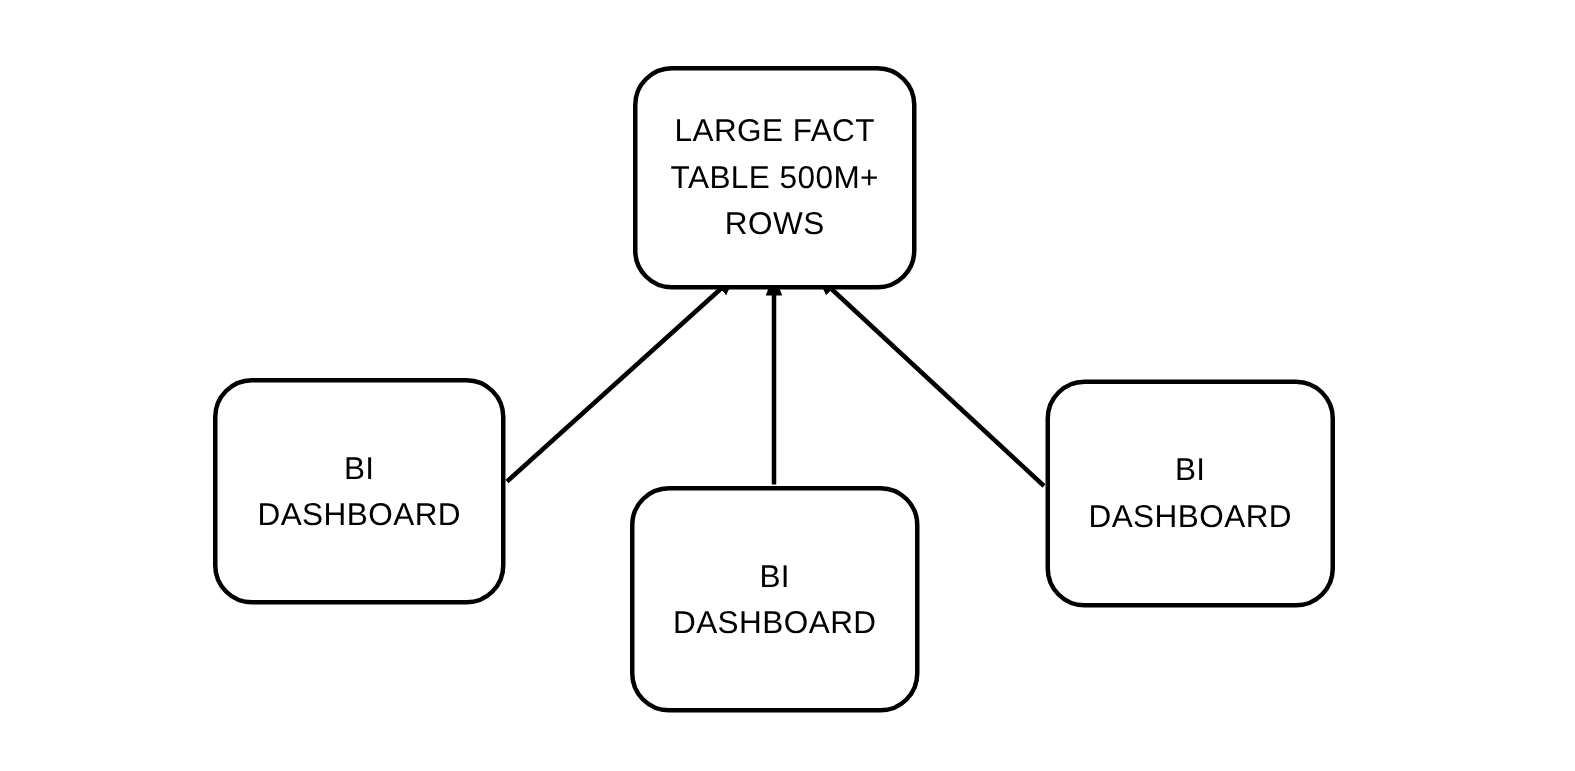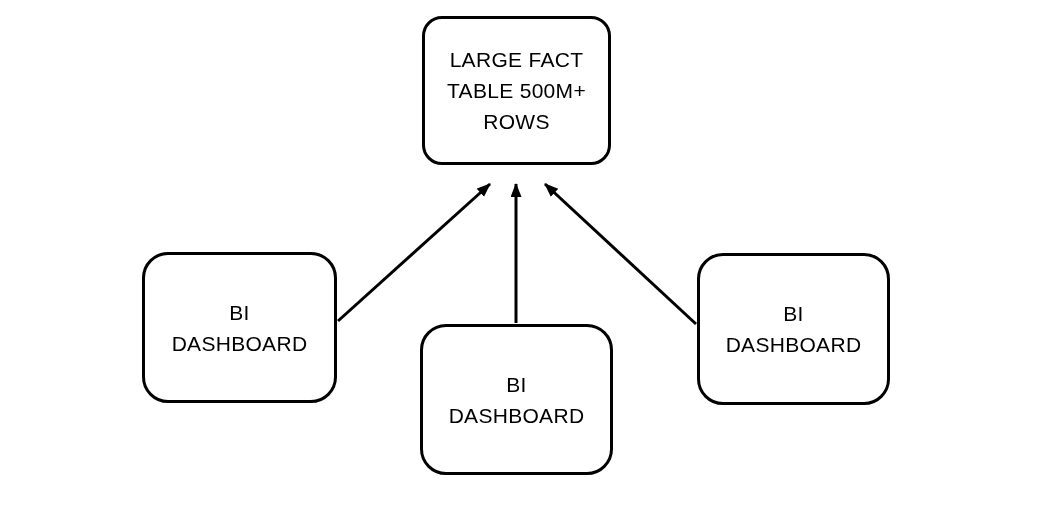--- a/index.html
+++ b/index.html
@@ -34,21 +34,21 @@
     justify-content: center;
     text-align: center;
   }
   .node .label {
     font-size: 21px;
     line-height: 31px;
     color: #000000;
     white-space: pre-line;
     letter-spacing: 0.3px;
   }
-  .node-fact-table   { left: 422px; top: 16px;  width: 189px; height: 149px; border-radius: 20px; }
+  .node-fact-table   { left: 422px; top: 44px;  width: 189px; height: 149px; }
   .node-dash-left    { left: 142px; top: 252px; width: 195px; height: 151px; }
   .node-dash-center  { left: 420px; top: 324px; width: 193px; height: 151px; }
   .node-dash-right   { left: 697px; top: 253px; width: 193px; height: 152px; }
   .edge-line {
     stroke: #000000;
     stroke-width: 3;
     fill: none;
   }
 </style>
 </head>

